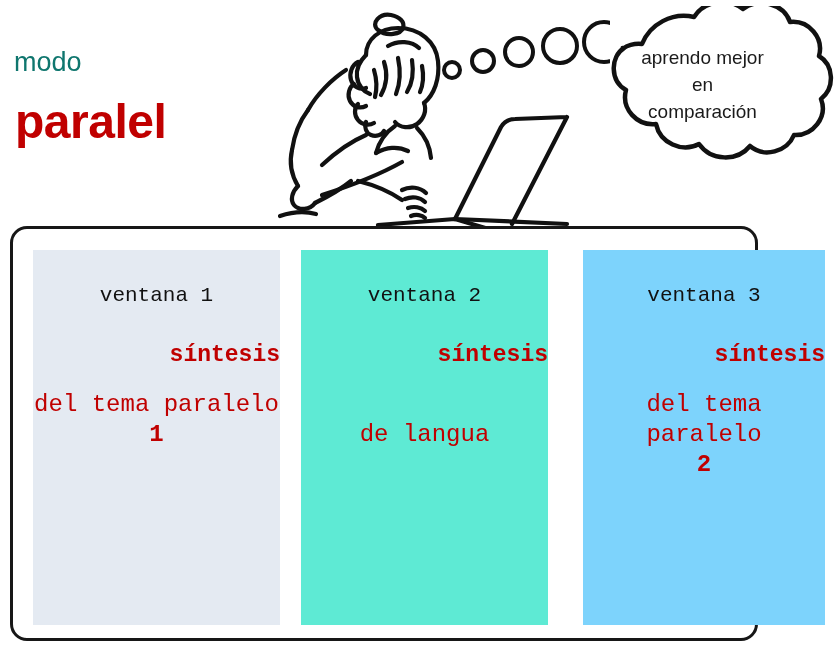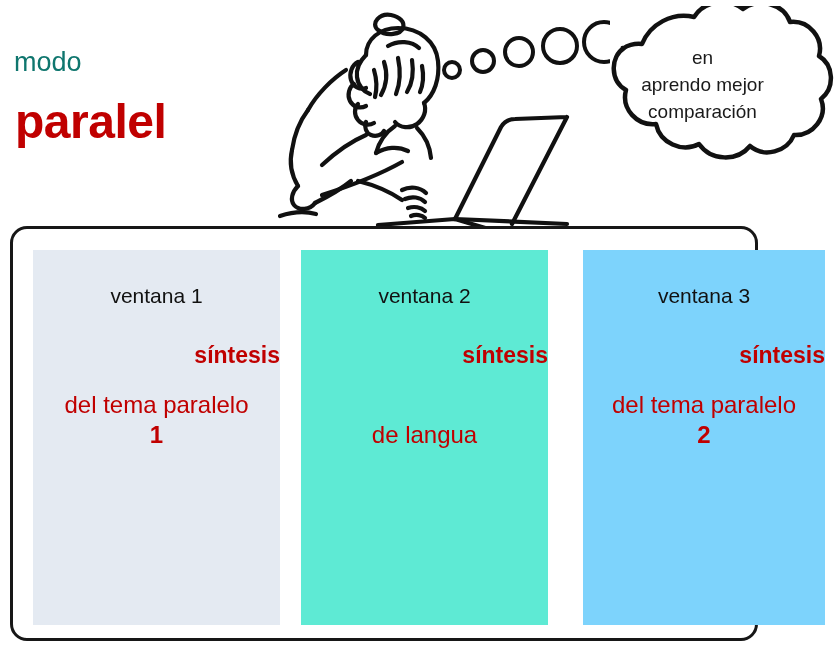--- a/index.html
+++ b/index.html
@@ -86,20 +86,21 @@
   #panel {
     position: absolute;
     left: 10px;
     top: 226px;
     width: 748px;
     height: 415px;
     box-sizing: border-box;
     border: 3px solid #171717;
     border-radius: 17px;
     background: #ffffff;
+    font-family: Liberation Mono, monospace;
   }
 
   #columns {
     position: absolute;
     left: 20px;
     top: 21px;
     width: 772px;
     height: 375px;
   }
 
@@ -243,22 +244,22 @@
              c-7 17 -30 23 -44 11
              c-13 16 -39 15 -51 -2
              c-17 9 -39 -1 -43 -20
              c-19 2 -35 -15 -30 -34
              c-16 -9 -16 -33 -2 -42
              c-3 0 0 0 0 0
              c2 -2 10 -5 18 -4 z" fill="#ffffff" stroke="#111111" stroke-width="4.5" stroke-linejoin="round"></path>
   </svg>
 
   <div id="cloud-text">
+    <div>aprendo mejor</div>
     <div>en</div>
-    <div>aprendo mejor</div>
     <div>comparación</div>
   </div>
 </div>
 
 <div id="panel">
 
   <div id="columns">
 
     <div class="column c0">
       <div class="col-title">ventana 1</div>

